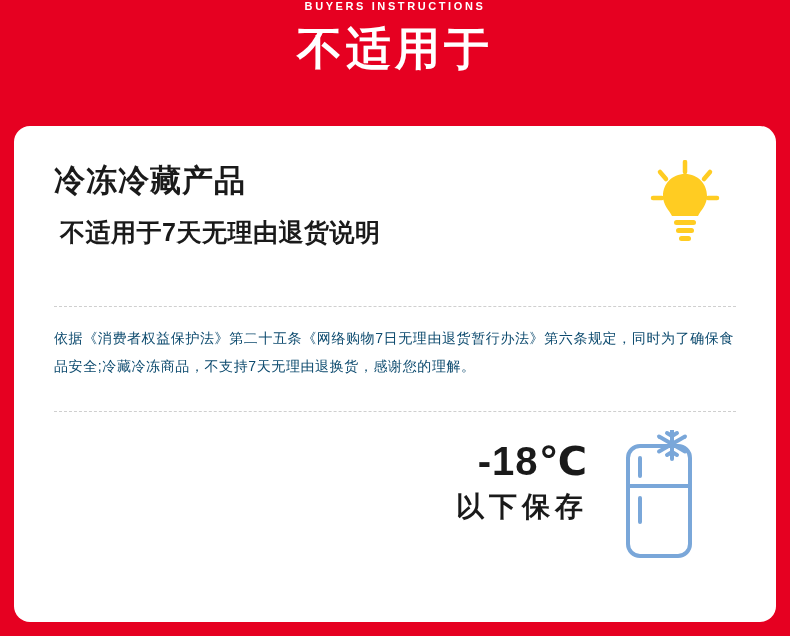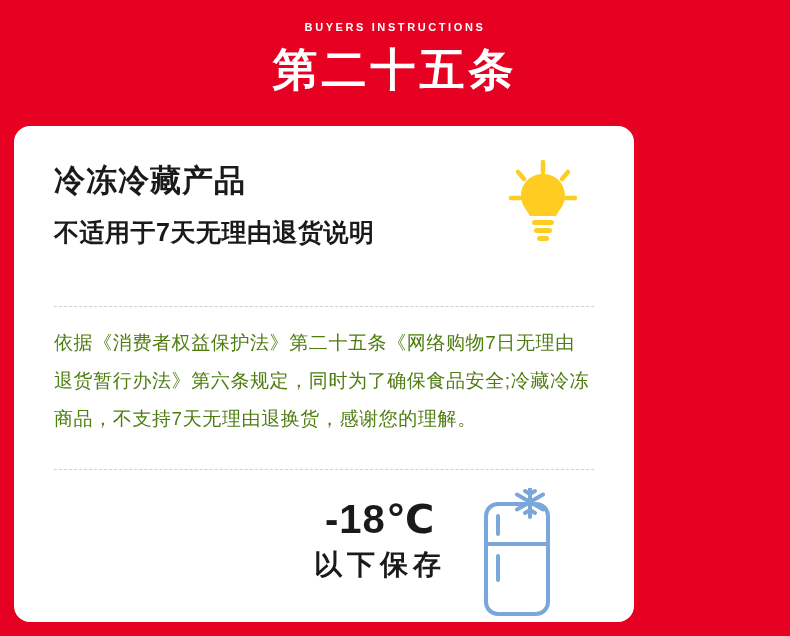--- a/index.html
+++ b/index.html
@@ -19,93 +19,92 @@
     height: 636px;
     background: #e60021;
     box-sizing: border-box;
   }
   .eyebrow {
     text-align: center;
     color: #ffffff;
     font-size: 11px;
     letter-spacing: 2.6px;
     font-weight: 700;
-    padding-top: 21px;
   }
   .headline {
     text-align: center;
     color: #ffffff;
     font-size: 45px;
     font-weight: 700;
     letter-spacing: 4px;
     margin-top: 12px;
     line-height: 1.1;
   }
   .card {
     position: absolute;
     left: 14px;
     top: 126px;
-    width: 620px;
+    width: 762px;
     height: 496px;
     background: #ffffff;
     border-radius: 16px;
     box-sizing: border-box;
     padding: 34px 40px 0 40px;
   }
   .card-title {
     font-size: 31px;
     font-weight: 700;
     color: #1a1a1a;
     letter-spacing: 1px;
     margin: 0 0 14px 0;
   }
   .card-sub {
     font-size: 25px;
     font-weight: 700;
     color: #1a1a1a;
     letter-spacing: 0.5px;
-    margin: 0;
+    margin: 6px;
   }
   .bulb {
     position: absolute;
     right: 56px;
     top: 34px;
     width: 70px;
     height: 86px;
   }
   .divider {
     border: 0;
     border-top: 1px dashed #cfcfcf;
     margin: 0;
   }
   .divider.first { margin-top: 57px; }
   .divider.second { margin-top: 31px; }
   .body-text {
-    font-size: 19px;
-    color: #4d7c0f;
+    font-size: 14px;
+    color: #0c4a6e;
     line-height: 2.0;
     letter-spacing: 0.6px;
     margin: 17px 0 0 0;
   }
   .bottom {
     position: relative;
     margin-top: 22px;
     height: 140px;
   }
   .notes {
     font-size: 15px;
     color: #7aa7d9;
     line-height: 2.05;
     letter-spacing: 0.4px;
   }
   .temp-block {
     position: absolute;
     right: 148px;
     top: 6px;
-    text-align: center;
+    text-align: right;
     color: #1a1a1a;
     margin-left: 34px;
   }
   .temp-main {
     font-size: 40px;
     font-weight: 700;
     letter-spacing: 1px;
     line-height: 1.05;
   }
   .temp-sub {
@@ -121,21 +120,21 @@
     width: 92px;
     height: 132px;
   }
 </style>
 </head>
 <body>
 
 <div class="page">
 
   <div class="eyebrow">BUYERS INSTRUCTIONS</div>
-  <div class="headline">第二十五条</div>
+  <div class="headline">不适用于</div>
 
   <div class="card">
 
     <h1 class="card-title">冷冻冷藏产品</h1>
     <h2 class="card-sub">不适用于7天无理由退货说明</h2>
 
     <div class="bulb">
       <svg viewBox="0 0 70 86" width="70" height="86" aria-hidden="true">
         <g stroke="#ffcc22" stroke-width="4.5" stroke-linecap="round" fill="none">
           <line x1="35" y1="2" x2="35" y2="12"></line>

